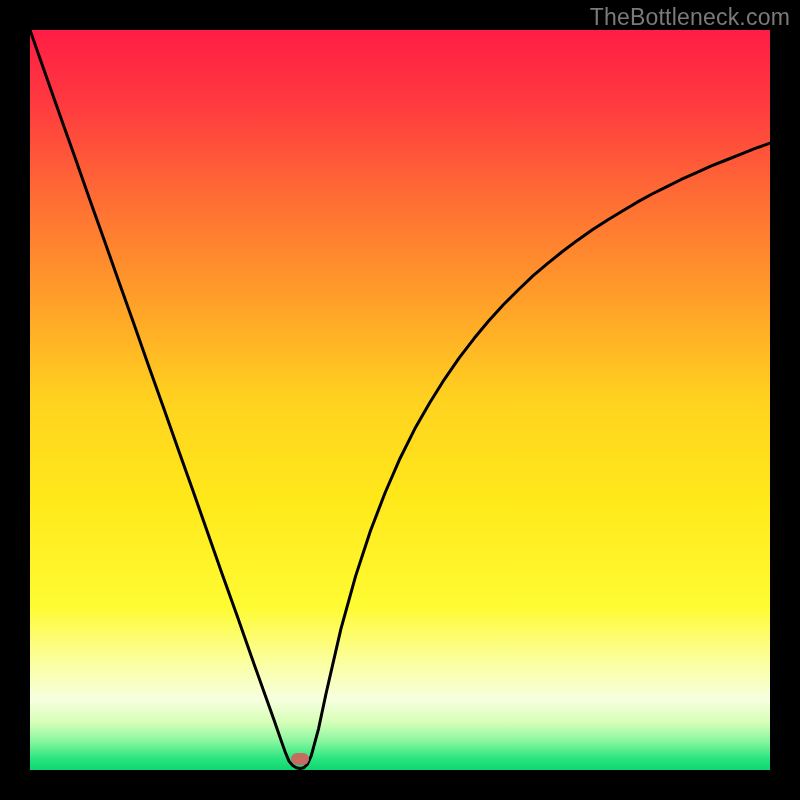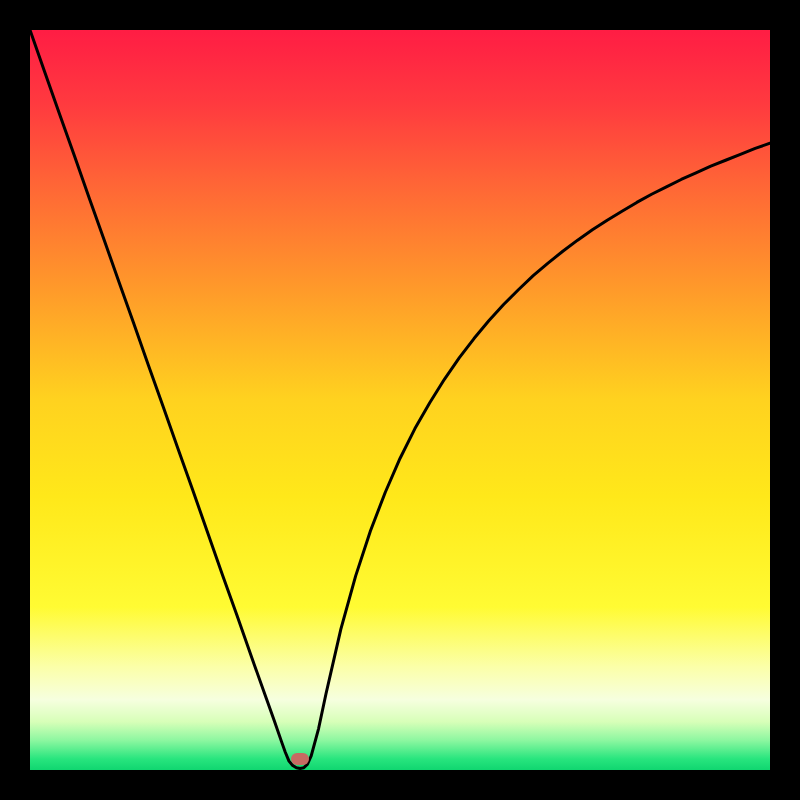--- a/index.html
+++ b/index.html
@@ -48,20 +48,21 @@
     font-family: Arial, Helvetica, sans-serif;
     font-size: 23px;
     color: #7a7a7a;
     letter-spacing: 0.2px;
   }
 </style>
 </head>
 <body>
 <div class="frame">
 
+  <div class="watermark">TheBottleneck.com</div>
 
   <div class="plot">
     <svg class="gradient" width="740" height="740" viewBox="0 0 740 740" preserveAspectRatio="none">
       <defs>
         <linearGradient id="g" x1="0" y1="0" x2="0" y2="1">
             <stop offset="0.00%" stop-color="#ff1d44"></stop>
             <stop offset="10.00%" stop-color="#ff3a3f"></stop>
             <stop offset="22.00%" stop-color="#ff6a35"></stop>
             <stop offset="35.00%" stop-color="#ff9a2a"></stop>
             <stop offset="50.00%" stop-color="#ffd21f"></stop>

